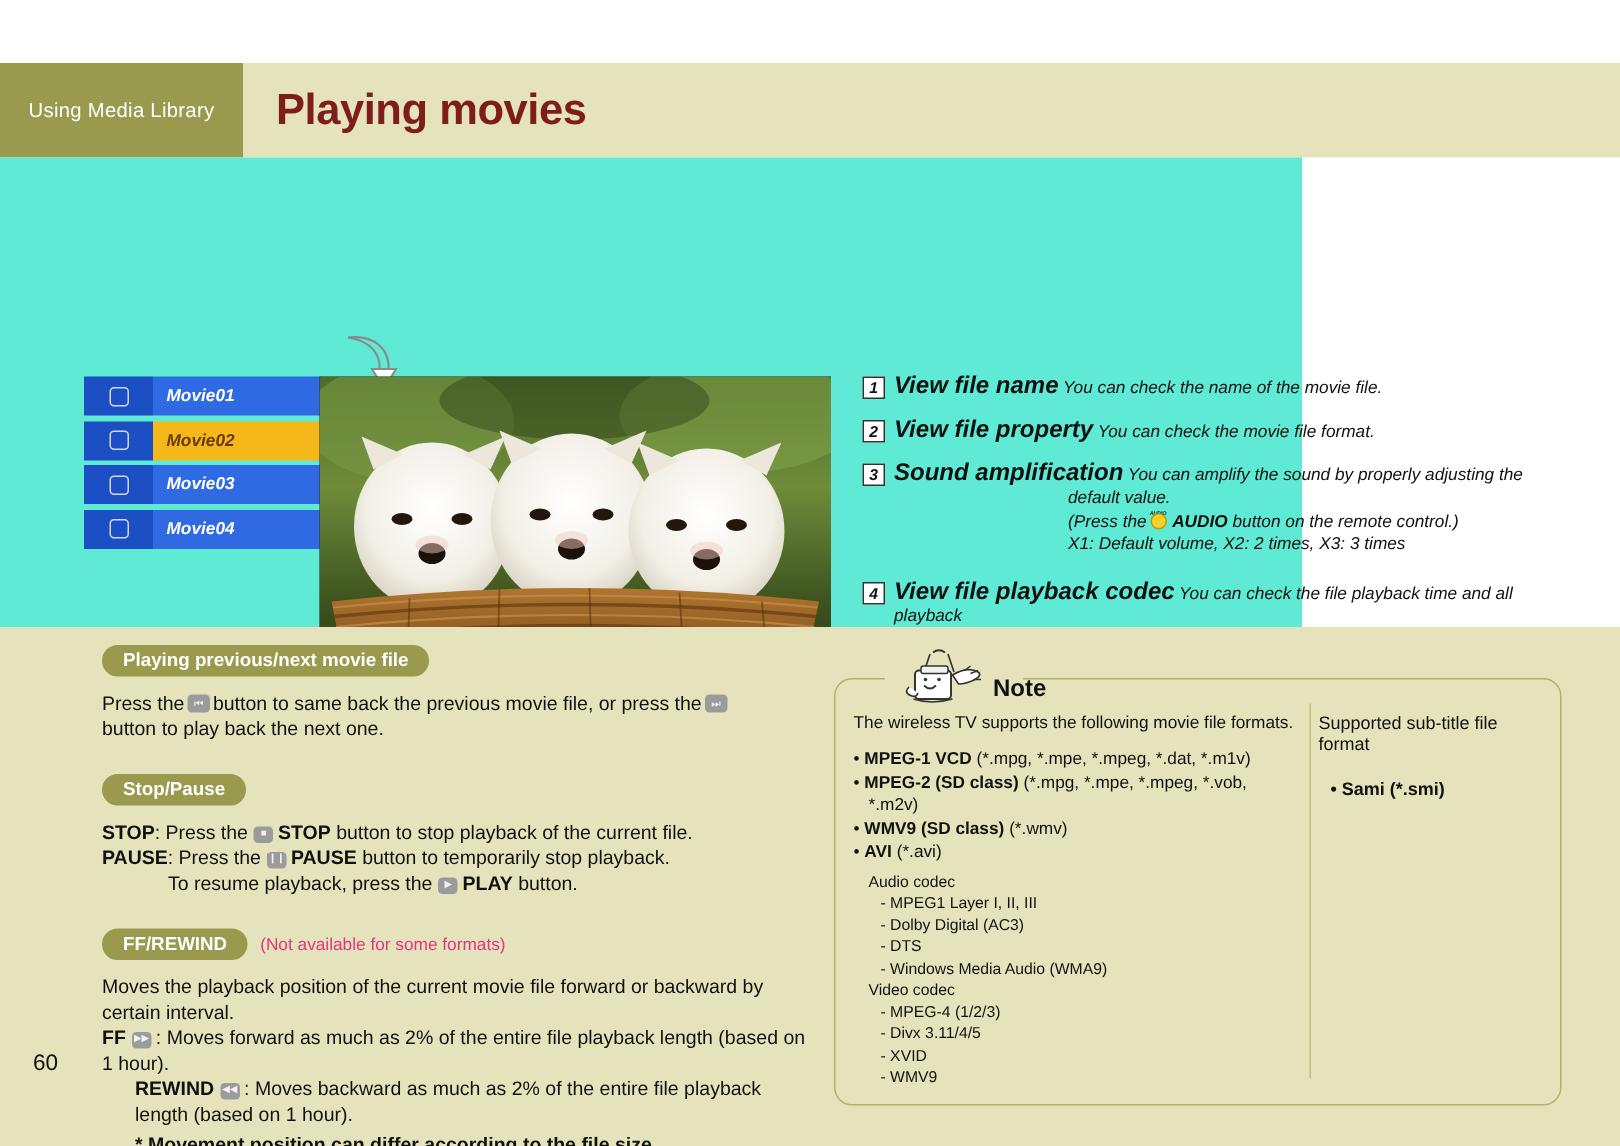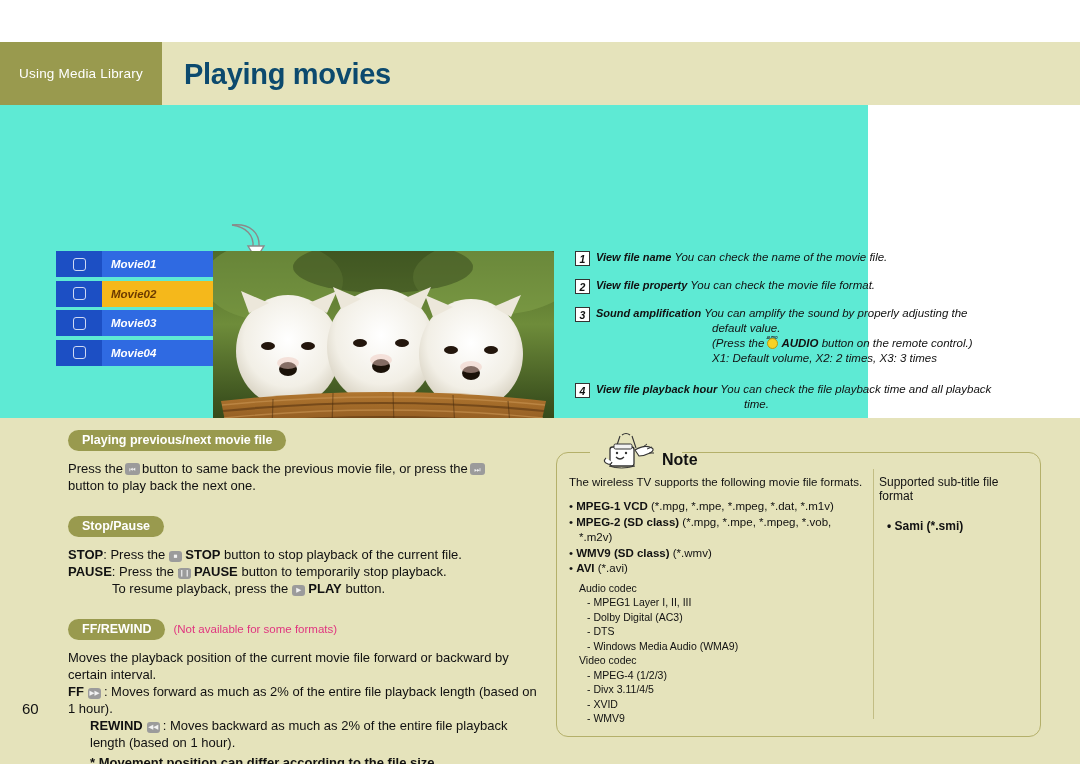--- a/index.html
+++ b/index.html
@@ -17,21 +17,21 @@
     position: absolute; left: 0; top: 0; width: 162px; height: 63px;
     background: #999a4e; display: flex; align-items: center; justify-content: center;
   }
   .header-tab-label { color: #ffffff; font-size: 13.5px; letter-spacing: .2px; }
   .header-band {
     position: absolute; left: 162px; top: 0; width: 918px; height: 63px;
     background: #e5e3bb;
   }
   .header-title {
     position: absolute; left: 22px; top: 50%; transform: translateY(-50%);
-    font-size: 29px; font-weight: bold; color: #0c4a6e; letter-spacing: -0.3px;
+    font-size: 29px; font-weight: bold; color: #7f1d1d; letter-spacing: -0.3px;
   }
 
   
   .top-area { position: absolute; left: 0; top: 105px; width: 868px; height: 313px; background:#5eead4;font-style:italic; }
 
   .curve-arrow { position: absolute; left: 228px; top: 116px; width: 46px; height: 40px; }
 
   
   .movie-list { position: absolute; left: 56px; top: 146px; width: 158px; height: 110px; }
   .movie-row { position: relative; display: flex; align-items: center; height: 26px; margin-bottom: 3.5px; }
@@ -90,21 +90,21 @@
 
   
   .explain { position: absolute; left: 575px; top: 145px; width: 470px; }
   .ex-item { display: flex; margin-bottom: 12px; }
   .ex-num {
     width: 15px; height: 15px; min-width: 15px; border: 1.3px solid #333; color: #111;
     font-size: 10.5px; font-weight: bold; display: flex; align-items: center; justify-content: center;
     margin-right: 6px; margin-top: 1px; background: #fff;
   }
   .ex-body { font-size: 11.5px; color: #111; line-height: 15px; }
-  .ex-term { font-weight: bold; font-size: 11px; }
+  .ex-term { font-weight: bold; font-size: 16px; }
   .ex-desc { font-weight: normal; }
   .ex-indent { display: block; padding-left: 116px; }
   .ex-indent2 { display: block; padding-left: 148px; }
   .audio-btn {
     display: inline-block; position: relative; width: 13px; height: 13px;
     vertical-align: -2px; margin: 0 2px;
   }
   .audio-btn .circ { position:absolute; left:1px; bottom:0; width: 11px; height: 11px; border-radius:50%; background:#f5d224; border:1px solid #b59a10; }
   .audio-btn .cap { position:absolute; left:0; top:-5px; font-size:3.6px; font-weight:bold; color:#222; letter-spacing:-0.1px; }
 
@@ -365,21 +365,21 @@
             <span>(Press the</span><span class="audio-btn"><span class="cap">AUDIO</span><span class="circ"></span></span><b>AUDIO</b>
             <span>button on the remote control.)</span>
           </span>
           <span class="ex-indent">X1: Default volume, X2: 2 times, X3: 3 times</span>
         </div>
       </div>
 
       <div class="ex-item" style="margin-top:16px;">
         <div class="ex-num">4</div>
         <div class="ex-body">
-          <span class="ex-term">View file playback hour</span>
+          <span class="ex-term">View file playback codec</span>
           <span class="ex-desc">You can check the file playback time and all playback</span>
           <span class="ex-indent2">time.</span>
         </div>
       </div>
 
     </div>
   </div>
 
   <div class="lower"></div>
   <span class="page-num">60</span>

